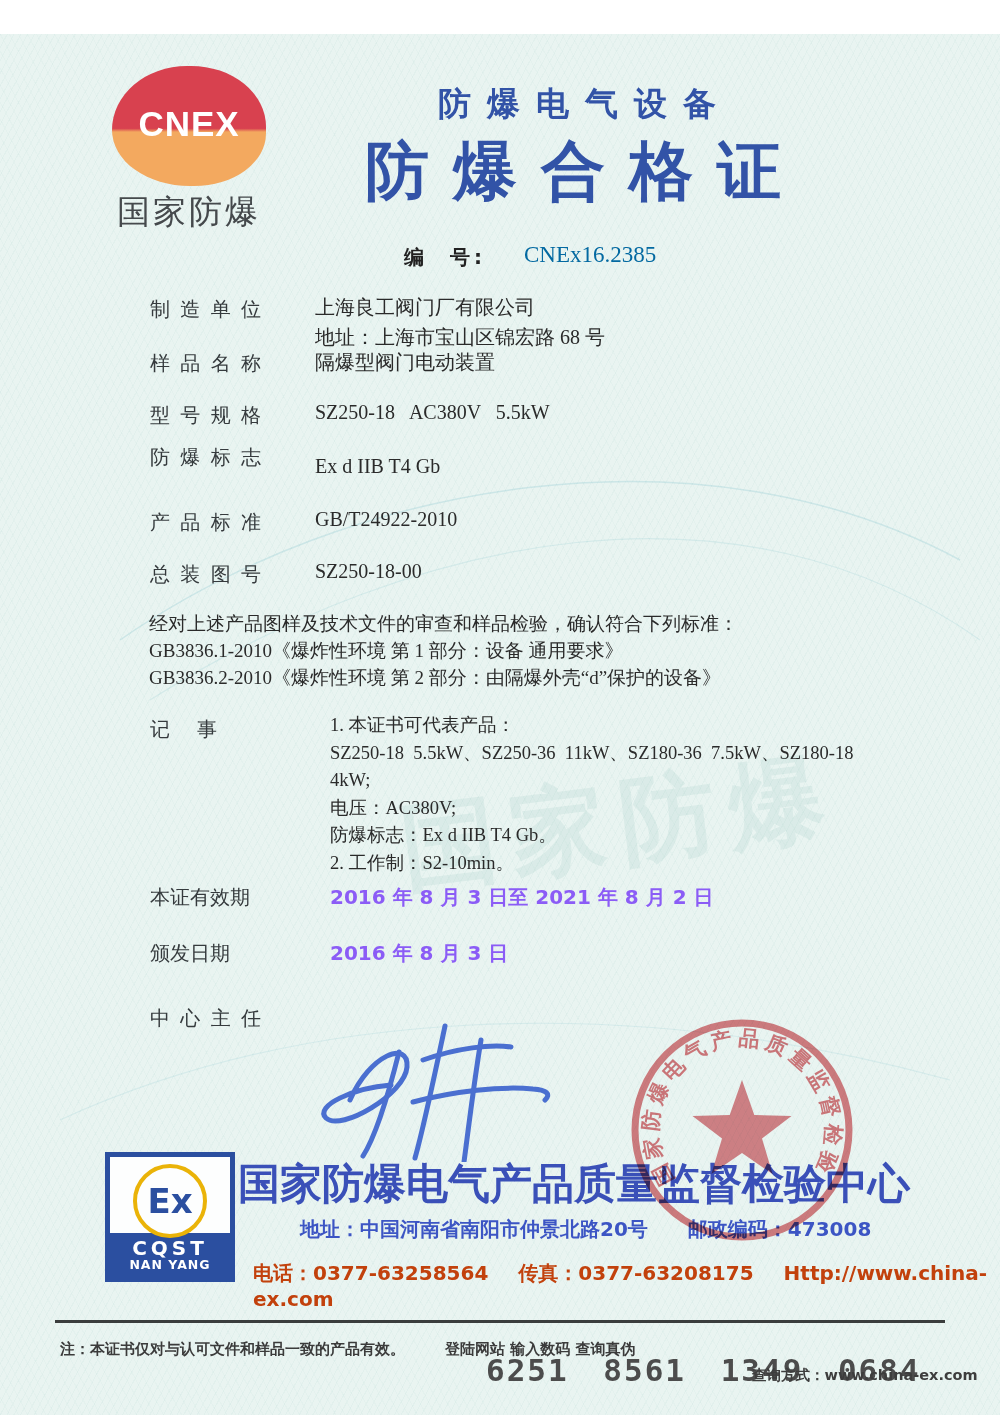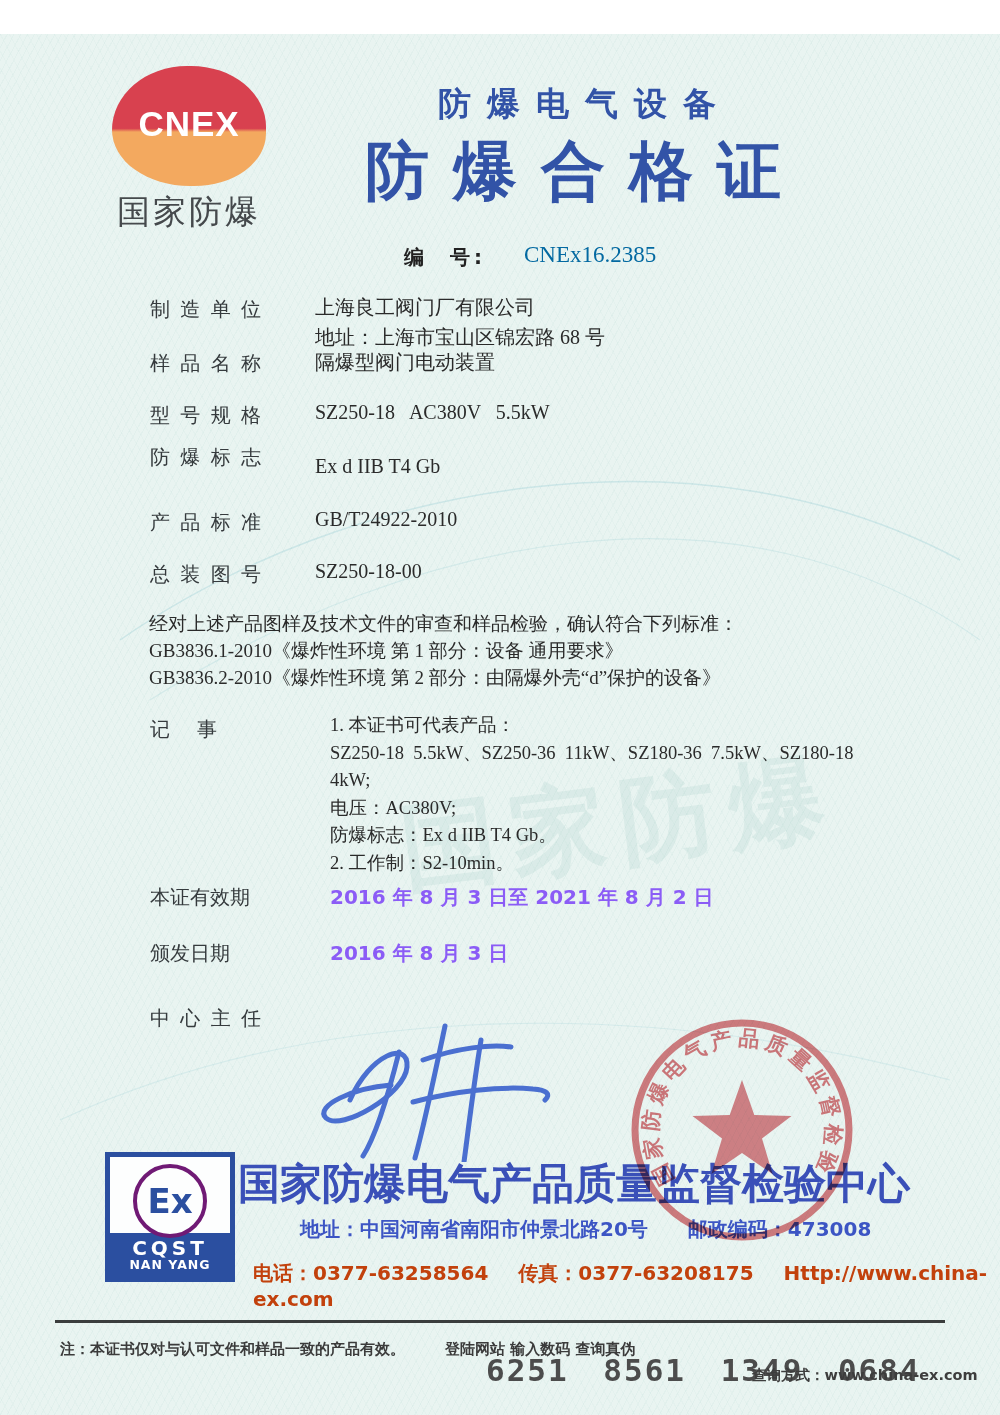--- a/index.html
+++ b/index.html
@@ -77,21 +77,21 @@
   .seal{left:622px; top:1008px; z-index:4; mix-blend-mode:multiply; opacity:0.92;}
 
   
   .exlogo{
     left:105px; top:1152px; width:120px; height:120px;
     border:5px solid #2b4fa0; background:#fdfefe;
   }
   .exlogo-band{position:absolute; left:0; top:76px; width:120px; height:44px; background:#2b4fa0;}
   .exlogo-circle{
     position:absolute; left:23px; top:7px; width:66px; height:66px; border-radius:50%;
-    border:4px solid #701a75; background:#fdfefe; display:flex; align-items:center; justify-content:center;
+    border:4px solid #eab308; background:#fdfefe; display:flex; align-items:center; justify-content:center;
     z-index:2;
   }
   .exlogo-ex{color:#2b4fa0; font-size:34px; font-weight:bold;}
   .exlogo-cqst{position:absolute; left:0; top:79px; width:120px; text-align:center; color:#fff; font-size:20px; letter-spacing:4px; font-weight:bold; z-index:3;}
   .exlogo-ny{position:absolute; left:0; top:100px; width:120px; text-align:center; color:#fff; font-size:12.5px; letter-spacing:1px; font-weight:bold; z-index:3;}
 
   
   .org-name{
     left:238px; top:1156px; width:690px; font-size:42px; font-weight:bold;
     color:#3a50b8; letter-spacing:0px; font-family:"Liberation Serif","DejaVu Serif",serif; z-index:2;

